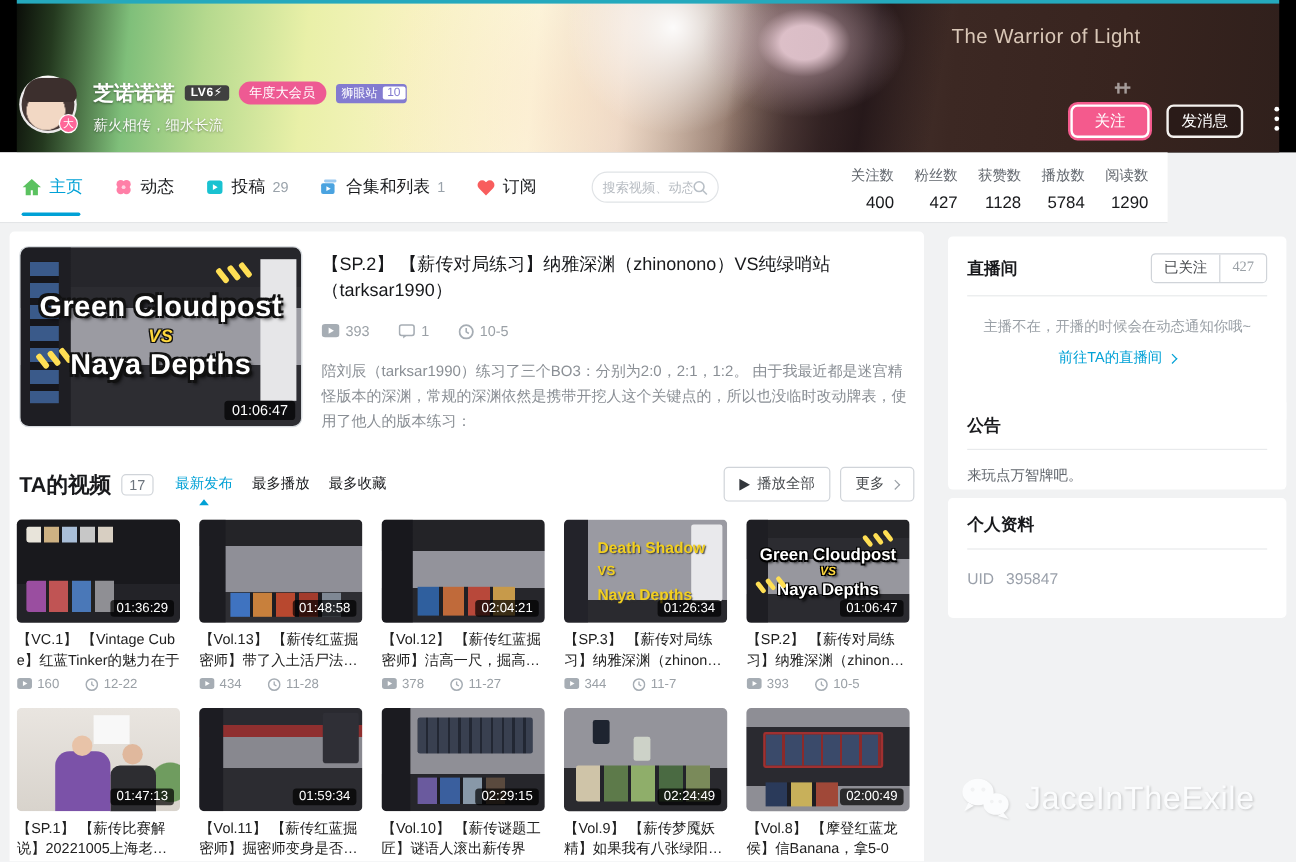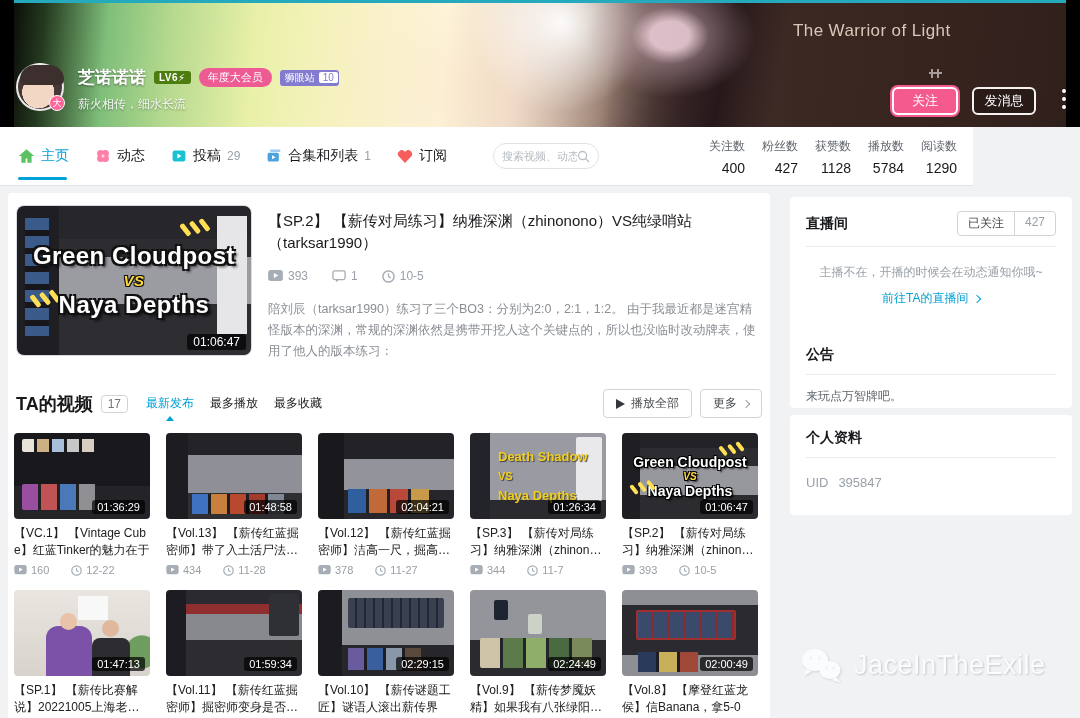--- a/index.html
+++ b/index.html
@@ -23,21 +23,21 @@
   .avatar{position:absolute;left:16px;top:63px;width:48px;height:48px;border-radius:50%;
     border:2px solid rgba(255,255,255,.9);
     background:radial-gradient(circle at 46% 62%, #f2d8c4 0 44%, #463836 45%);}
   .avatar::before{content:'';position:absolute;left:2px;top:0;width:44px;height:20px;
     border-radius:22px 22px 8px 8px;background:#3c2f2d;}
   .avatar-badge{position:absolute;right:-3px;bottom:-2px;width:16px;height:16px;border-radius:50%;
     background:#ff6699;border:1px solid #fff;color:#fff;font-size:9px;line-height:14px;text-align:center;}
 
   .uname-row{position:absolute;left:78px;top:66px;display:flex;align-items:center;gap:8px;}
   .uname{font-size:17px;font-weight:bold;color:#fff;text-shadow:0 1px 2px rgba(0,0,0,.45);}
-  .lv-badge{background:#4d7c0f;color:#fff;font-size:10px;font-weight:bold;padding:1px 5px;border-radius:3px;letter-spacing:.5px;}
+  .lv-badge{background:#404040;color:#fff;font-size:10px;font-weight:bold;padding:1px 5px;border-radius:3px;letter-spacing:.5px;}
   .vip-badge{background:#ee5a93;color:#fff;font-size:11px;padding:2px 9px;border-radius:10px;}
   .medal{display:inline-flex;align-items:center;background:#837bd0;border-radius:3px;padding:1px 1px 1px 5px;}
   .medal-name{color:#fff;font-size:10px;}
   .medal-num{background:#fff;color:#837bd0;font-size:10px;padding:0 4px;margin-left:4px;border-radius:2px;}
   .usign{position:absolute;left:78px;top:96px;font-size:12px;color:rgba(255,255,255,.95);text-shadow:0 1px 2px rgba(0,0,0,.4);}
 
   .banner-title{position:absolute;left:793px;top:21px;font-size:17px;color:#d9c7b7;letter-spacing:.4px;}
   .btn-follow{position:absolute;left:892px;top:87px;width:66px;height:28px;background:#f45a8d;border:2px solid #fff;
     box-shadow:0 0 0 2px #f45a8d;border-radius:6px;color:#fff;font-size:13px;display:flex;align-items:center;justify-content:center;cursor:pointer;}
   .btn-msg{position:absolute;left:972px;top:87px;width:64px;height:28px;background:rgba(32,22,20,.55);border:2px solid #f5f2ef;
@@ -173,21 +173,21 @@
   .ol.yellow .l{color:#f2cf1f;font-size:13px;text-shadow:1px 1px 1px rgba(50,50,50,.85);}
   .ol.yellow .l.vs{font-size:11px;}
 
   
   .side{position:absolute;left:790px;width:282px;background:#fff;border-radius:4px;padding:14px 16px;}
   .side-live{top:197px;height:156px;}
   .side-ann{top:332px;height:76px;}
   .side-prof{top:415px;height:100px;}
   .side-head{display:flex;align-items:center;}
   .side-title{font-size:14px;font-weight:bold;color:#18191c;}
-  .followed-btn{margin-left:auto;display:flex;border:1px solid #d0d4d9;border-radius:4px;font-size:12px;overflow:hidden;cursor:pointer;}
+  .followed-btn{margin-left:auto;display:flex;border:1px solid #d0d4d9;border-radius:4px;font-size:12px;overflow:hidden;cursor:pointer;font-family:Liberation Serif, serif;}
   .followed-btn .c1{padding:3px 10px;color:#46494d;border-right:1px solid #d0d4d9;}
   .followed-btn .c2{padding:3px 10px;color:#9aa0a6;}
   .side-div{margin-top:10px;border-top:1px solid #e8eaec;}
   .live-msg{margin-top:17px;text-align:center;font-size:12px;color:#9aa0a6;}
   .live-link{margin-top:9px;text-align:center;font-size:12px;color:#00a1d6;cursor:pointer;}
   .live-link .chev{border-color:#00a1d6;margin-left:2px;}
   .ann-body{margin-top:13px;font-size:12px;color:#61666d;}
   .uid-row{margin-top:17px;font-size:13px;color:#9aa0aa;display:flex;gap:10px;}
 
   

